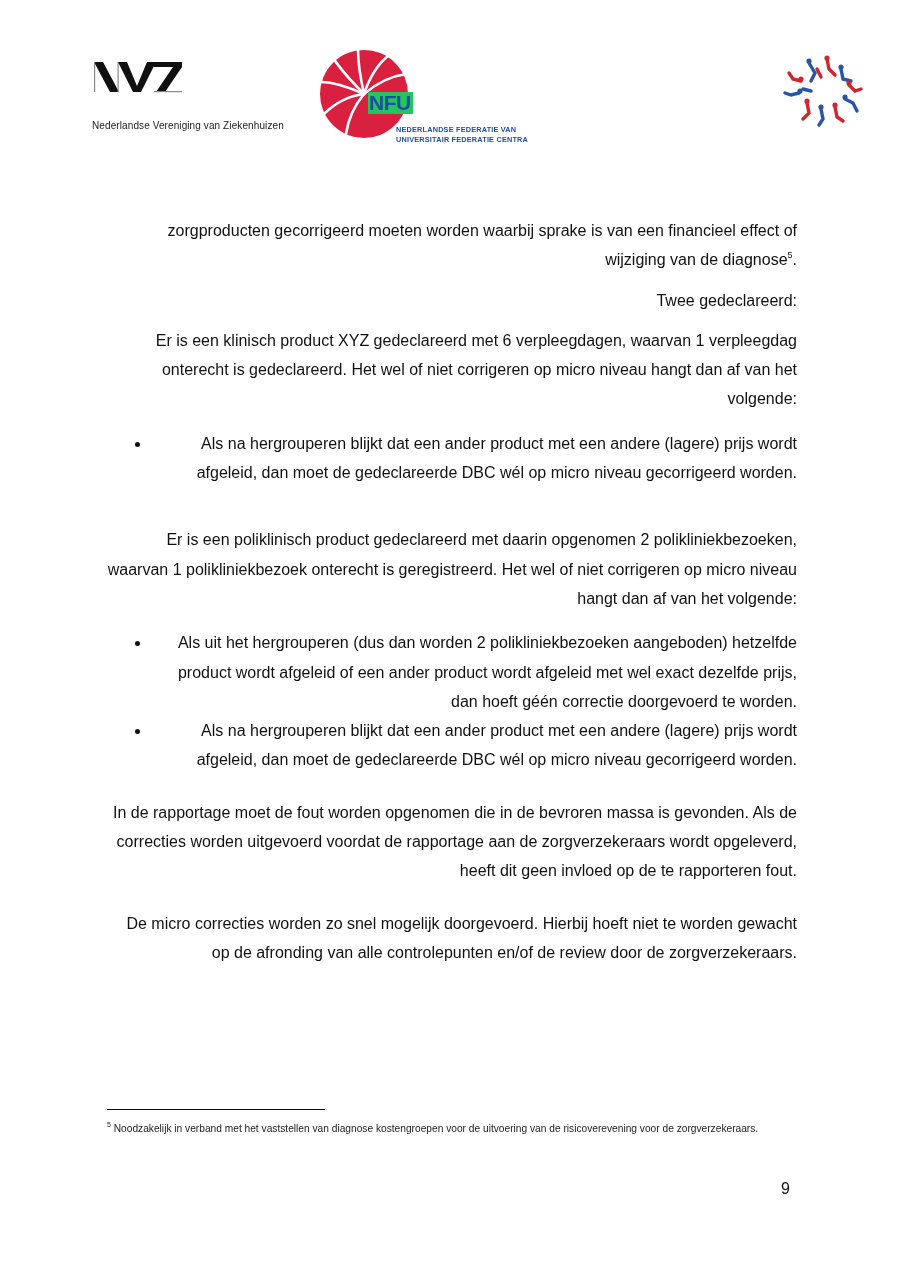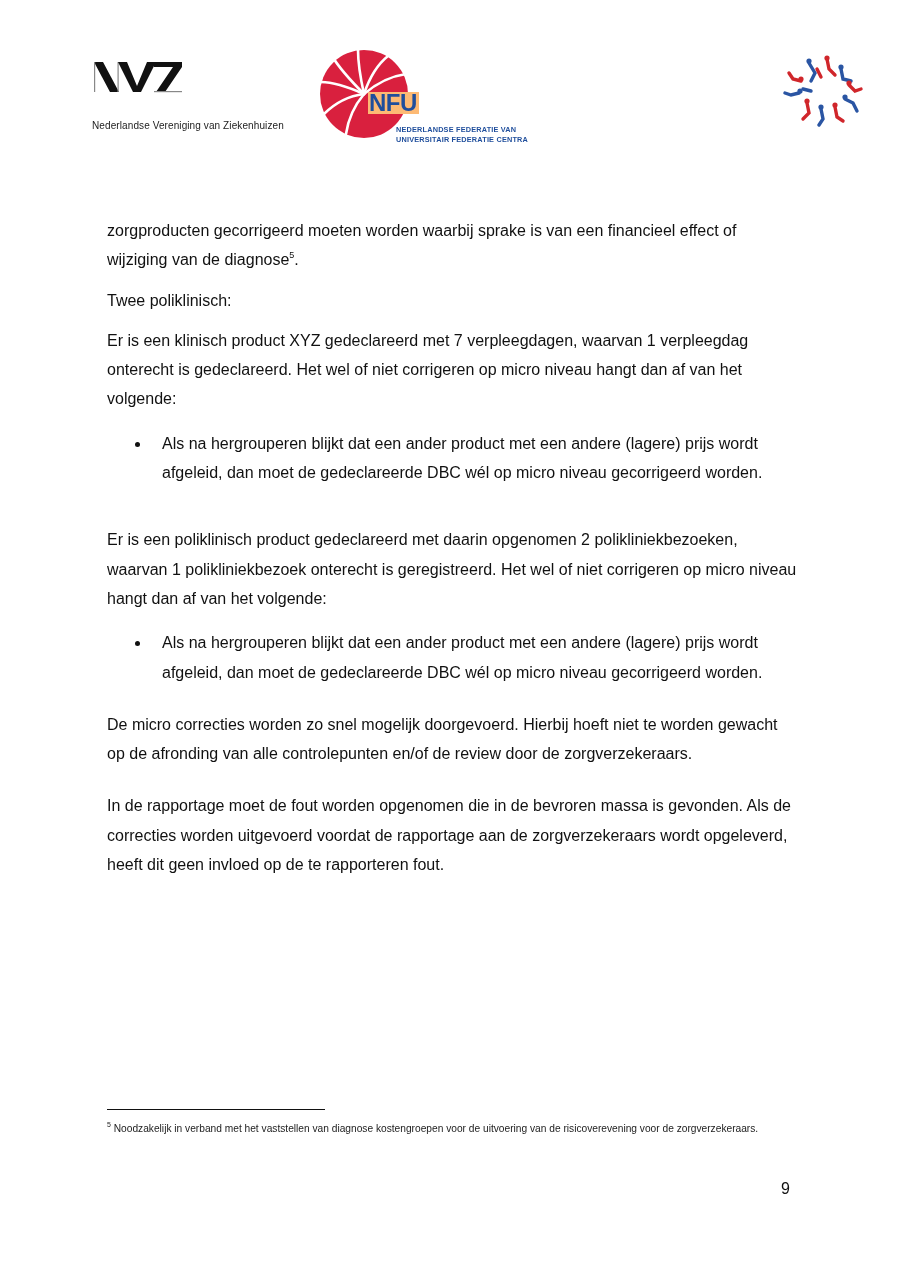--- a/index.html
+++ b/index.html
@@ -56,25 +56,25 @@
       position: absolute;
       left: 0;
       top: 0;
       width: 92px;
       height: 92px;
     }
     .nfu-abbr {
       position: absolute;
       left: 50px;
       top: 44px;
-      font-size: 24px;
+      font-size: 21px;
       font-weight: bold;
       color: #1f4e9c;
       letter-spacing: -0.5px;
-      background: #fdba74;
+      background: #22c55e;
       padding: 0 2px 0 1px;
       line-height: 22px;
     }
     .nfu-sub {
       position: absolute;
       left: 78px;
       top: 68px;
       font-size: 7.3px;
       font-weight: bold;
       color: #1f4e9c;
@@ -109,20 +109,21 @@
       height: 72px;
     }
     .content {
       position: absolute;
       left: 107px;
       top: 216px;
       width: 690px;
       font-size: 16px;
       line-height: 29.3px;
       color: #111;
+      text-align: right;
     }
     .content p {
       margin: 0;
     }
     .p-gap { margin-top: 11px !important; }
     .p-gap-lg { margin-top: 38px !important; }
     .p-gap-md { margin-top: 23px !important; }
     .content sup {
       font-size: 9px;
       line-height: 0;
@@ -246,35 +247,36 @@
         <circle cx="17" cy="36" r="2.6" fill="#2a55a3"></circle>
         <circle cx="18" cy="24" r="2.6" fill="#d0262b"></circle>
       </g>
     </svg>
   </div>
 </div>
 
 <div class="content">
   <p><span>zorgproducten gecorrigeerd moeten worden waarbij sprake is van een financieel effect of wijziging van de diagnose</span><sup>5</sup><span>.</span></p>
 
-  <p class="p-gap">Twee poliklinisch:</p>
-
-  <p class="p-gap">Er is een klinisch product XYZ gedeclareerd met 7 verpleegdagen, waarvan 1 verpleegdag onterecht is gedeclareerd. Het wel of niet corrigeren op micro niveau hangt dan af van het volgende:</p>
+  <p class="p-gap">Twee gedeclareerd:</p>
+
+  <p class="p-gap">Er is een klinisch product XYZ gedeclareerd met 6 verpleegdagen, waarvan 1 verpleegdag onterecht is gedeclareerd. Het wel of niet corrigeren op micro niveau hangt dan af van het volgende:</p>
 
   <ul class="bullets">
     <li><span class="bullet-dot"></span><span>Als na hergrouperen blijkt dat een ander product met een andere (lagere) prijs wordt afgeleid, dan moet de gedeclareerde DBC wél op micro niveau gecorrigeerd worden.</span></li>
   </ul>
 
   <p class="p-gap-lg">Er is een poliklinisch product gedeclareerd met daarin opgenomen 2 polikliniekbezoeken, waarvan 1 polikliniekbezoek onterecht is geregistreerd. Het wel of niet corrigeren op micro niveau hangt dan af van het volgende:</p>
 
   <ul class="bullets">
+    <li><span class="bullet-dot"></span><span>Als uit het hergrouperen (dus dan worden 2 polikliniekbezoeken aangeboden) hetzelfde product wordt afgeleid of een ander product wordt afgeleid met wel exact dezelfde prijs, dan hoeft géén correctie doorgevoerd te worden.</span></li>
     <li><span class="bullet-dot"></span><span>Als na hergrouperen blijkt dat een ander product met een andere (lagere) prijs wordt afgeleid, dan moet de gedeclareerde DBC wél op micro niveau gecorrigeerd worden.</span></li>
   </ul>
 
+  <p class="p-gap-md">In de rapportage moet de fout worden opgenomen die in de bevroren massa is gevonden. Als de correcties worden uitgevoerd voordat de rapportage aan de zorgverzekeraars wordt opgeleverd, heeft dit geen invloed op de te rapporteren fout.</p>
+
   <p class="p-gap-md">De micro correcties worden zo snel mogelijk doorgevoerd. Hierbij hoeft niet te worden gewacht op de afronding van alle controlepunten en/of de review door de zorgverzekeraars.</p>
-
-  <p class="p-gap-md">In de rapportage moet de fout worden opgenomen die in de bevroren massa is gevonden. Als de correcties worden uitgevoerd voordat de rapportage aan de zorgverzekeraars wordt opgeleverd, heeft dit geen invloed op de te rapporteren fout.</p>
 </div>
 
 <div class="footnote-rule"></div>
 <div class="footnote"><sup>5</sup><span> Noodzakelijk in verband met het vaststellen van diagnose kostengroepen voor de uitvoering van de risicoverevening voor de zorgverzekeraars.</span></div>
 
 <div class="page-number">9</div>
 
 </body></html>

